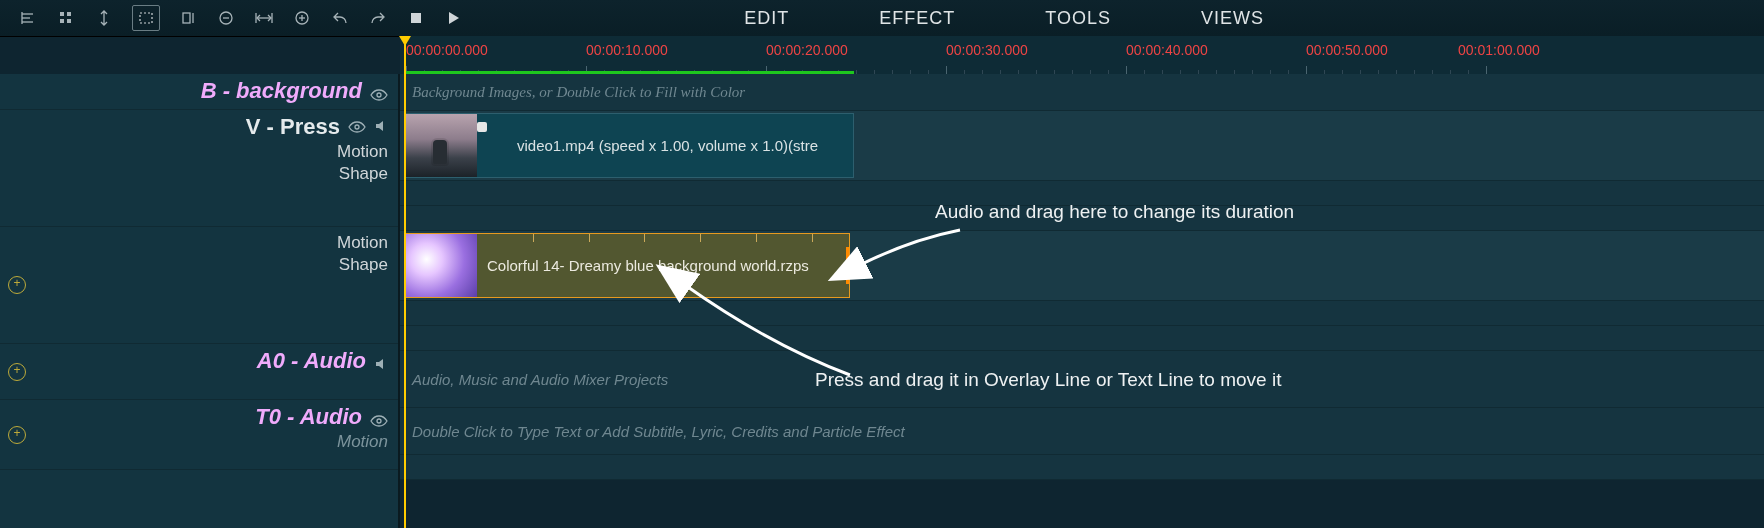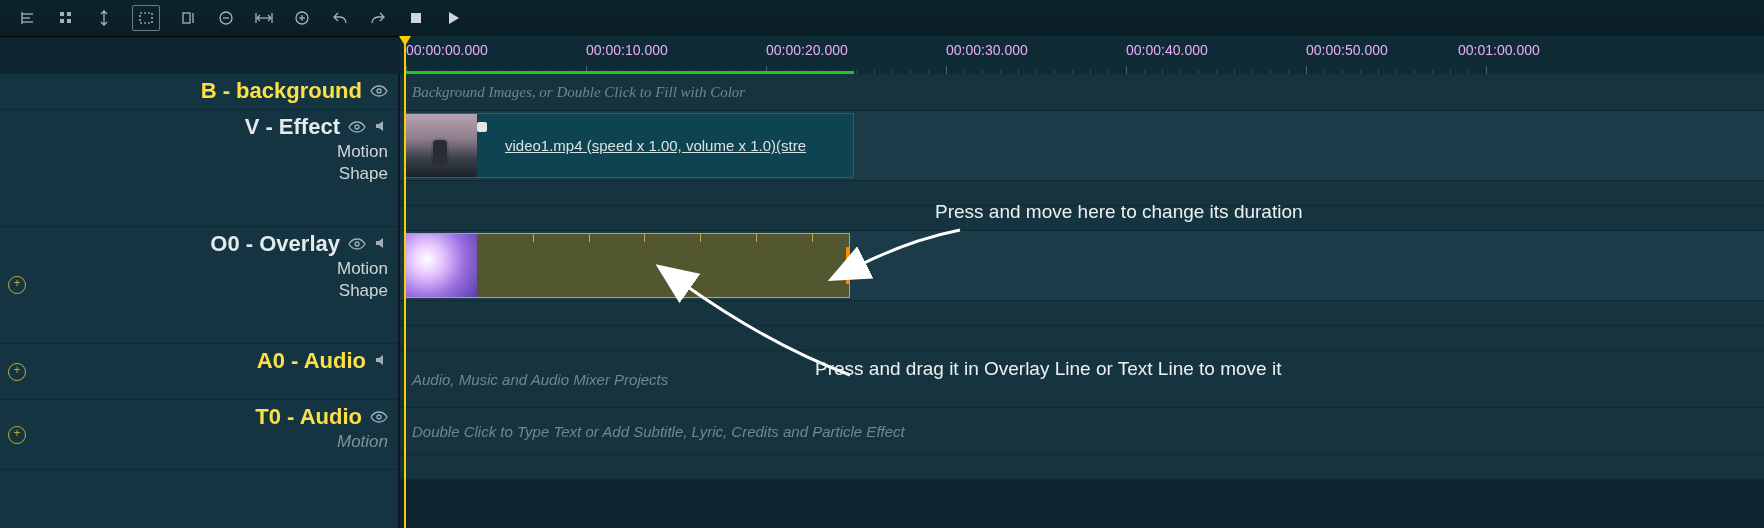--- a/index.html
+++ b/index.html
@@ -77,21 +77,21 @@
     right: 0;
     top: 36px;
     height: 38px;
     background: #0e2b36;
     border-bottom: 1px solid #1d3742;
   }
   .ruler .timecode {
     position: absolute;
     top: 6px;
     font-size: 14px;
-    color: #f0abfc;
+    color: #ef4444;
     white-space: nowrap;
   }
   .ruler .tick-major {
     position: absolute;
     bottom: 0;
     width: 1px;
     height: 8px;
     background: #4a6570;
   }
   .ruler .tick-minor {
@@ -146,21 +146,21 @@
     box-sizing: border-box;
   }
   .trackhead .title {
     font-size: 22px;
     font-weight: 700;
     color: #e5eaec;
     display: inline-flex;
     align-items: center;
     gap: 8px;
   }
-  .trackhead.muted .title { color: #fde047; }
+  .trackhead.muted .title { color: #f0abfc; font-style: italic; align-items: flex-end;}
   .trackhead .sub {
     font-size: 17px;
     color: #d0d6d9;
     line-height: 1.2;
     margin-top: 2px;
   }
   .trackhead.muted .sub { color: #7c949c; font-style: italic;}
   .eye-icon, .mute-icon {
     font-size: 15px;
     color: #9eb0b6;
@@ -258,21 +258,21 @@
     white-space: nowrap;
   }
   .clip .prehandle {
     position: absolute;
     left: 72px;
     top: 8px;
     width: 10px; height: 10px;
     background: #e6e6e6;
     border-radius: 2px;
   }
-  .clip-video .label { padding-left: 28px; text-decoration: underline; }
+  .clip-video .label { padding-left: 40px; }
   .clip-overlay .tickmarks {
     position: absolute;
     left: 72px;
     right: 0;
     top: 0;
     height: 8px;
     pointer-events: none;
   }
   .clip-overlay .tickmarks span {
     position: absolute;
@@ -378,20 +378,26 @@
     <span>
       <svg width="12" height="12" viewBox="0 0 12 12" fill="#cfd5d8">
           <rect x="1" y="1" width="10" height="10"></rect>
         </svg>
     </span>
     <span>
       <svg width="12" height="14" viewBox="0 0 12 14" fill="#cfd5d8">
           <polygon points="1,1 11,7 1,13"></polygon>
         </svg>
     </span>
+  </div>
+  <div class="menus">
+    <div>EDIT</div>
+    <div>EFFECT</div>
+    <div>TOOLS</div>
+    <div>VIEWS</div>
   </div>
 </div>
 
 <div class="ruler">
     <div class="timecode" style="left: 6px;">00:00:00.000</div>
     <div class="tick-major" style="left: 6px;"></div>
     <div class="tick-minor" style="left: 24px;"></div>
     <div class="tick-minor" style="left: 42px;"></div>
     <div class="tick-minor" style="left: 60px;"></div>
     <div class="tick-minor" style="left: 78px;"></div>
@@ -470,53 +476,39 @@
         <svg width="18" height="12" viewBox="0 0 18 12" stroke="#9eb0b6" stroke-width="1.3" fill="none">
             <path d="M1 6s3-5 8-5 8 5 8 5-3 5-8 5-8-5-8-5z"></path>
             <circle cx="9" cy="6" r="2"></circle>
           </svg>
       </span>
     </span>
   </div>
 
   <div class="trackhead" style="height:117px;">
     <span class="title">
-      <span>V - Effect</span>
+      <span>V - Press</span>
       <span class="eye-icon">
         <svg width="18" height="12" viewBox="0 0 18 12" stroke="#9eb0b6" stroke-width="1.3" fill="none">
             <path d="M1 6s3-5 8-5 8 5 8 5-3 5-8 5-8-5-8-5z"></path>
             <circle cx="9" cy="6" r="2"></circle>
           </svg>
       </span>
       <span class="mute-icon">
         <svg width="14" height="14" viewBox="0 0 14 14" stroke="#9eb0b6" stroke-width="1.3" fill="none">
             <path d="M2 5v4h3l4 3V2L5 5H2z" fill="#9eb0b6" stroke="none"></path>
           </svg>
       </span>
     </span>
     <div class="sub">Motion</div>
     <div class="sub">Shape</div>
   </div>
 
   <div class="trackhead" style="height:117px;">
     <div class="add-btn">+</div>
-    <span class="title">
-      <span>O0 - Overlay</span>
-      <span class="eye-icon">
-        <svg width="18" height="12" viewBox="0 0 18 12" stroke="#9eb0b6" stroke-width="1.3" fill="none">
-            <path d="M1 6s3-5 8-5 8 5 8 5-3 5-8 5-8-5-8-5z"></path>
-            <circle cx="9" cy="6" r="2"></circle>
-          </svg>
-      </span>
-      <span class="mute-icon">
-        <svg width="14" height="14" viewBox="0 0 14 14" stroke="#9eb0b6" stroke-width="1.3" fill="none">
-            <path d="M2 5v4h3l4 3V2L5 5H2z" fill="#9eb0b6" stroke="none"></path>
-          </svg>
-      </span>
-    </span>
     <div class="sub">Motion</div>
     <div class="sub">Shape</div>
   </div>
 
   <div class="trackhead muted" style="height:56px;">
     <div class="add-btn">+</div>
     <span class="title">
       <span>A0 - Audio</span>
       <span class="eye-icon">
         <svg width="14" height="14" viewBox="0 0 14 14" stroke="#9eb0b6" stroke-width="1.3" fill="none">
@@ -562,48 +554,49 @@
     <div class="clip clip-overlay">
       <div class="thumb"></div>
       <div class="tickmarks">
         <span style="left:15%"></span>
           <span style="left:30%"></span>
           <span style="left:45%"></span>
         <span style="left:60%"></span>
           <span style="left:75%"></span>
           <span style="left:90%"></span>
       </div>
+      <div class="label">Colorful 14- Dreamy blue background world.rzps</div>
       <div class="resize-handle"></div>
     </div>
   </div>
   <div class="lane dim" style="height:24px;"></div>
   <div class="lane dim" style="height:24px;"></div>
 
   <div class="lane dim" style="height:56px;">
     <div class="placeholder">Audio, Music and Audio Mixer Projects</div>
   </div>
 
   <div class="lane dim" style="height:46px;">
     <div class="placeholder">Double Click to Type Text or Add Subtitle, Lyric, Credits and Particle Effect</div>
   </div>
   <div class="lane dim" style="height:24px;"></div>
 
 </div>
 
-<div class="annotation" style="left:935px; top:201px;">Press and move here to change its duration</div>
+<div class="annotation" style="left:935px; top:201px;">Audio and drag here to change its duration</div>
 <svg class="arrow" style="left:850px; top:225px;" width="120" height="60">
   <defs>
       <marker id="ah1" markerWidth="14" markerHeight="12" refX="2" refY="6" orient="auto">
         <polygon points="0,0 0,12 14,6" fill="#fff"></polygon>
       </marker>
     </defs>
   <path d="M110 5 Q60 15 10 40" stroke="#fff" stroke-width="3" fill="none" marker-end="url(#ah1)"></path>
 </svg>
 
-<div class="annotation" style="left:815px; top:358px;text-align:center;">Press and drag it in Overlay Line or Text Line to move it</div>
+<div class="annotation" style="left:815px; top:369px;text-align:center;">Press and drag it in Overlay Line or Text Line to move it</div>
 <svg class="arrow" style="left:670px; top:275px;" width="200" height="110">
   <defs>
       <marker id="ah2" markerWidth="14" markerHeight="12" refX="2" refY="6" orient="auto">
         <polygon points="0,0 0,12 14,6" fill="#fff"></polygon>
       </marker>
     </defs>
   <path d="M180 100 Q100 70 15 10" stroke="#fff" stroke-width="3" fill="none" marker-end="url(#ah2)"></path>
 </svg>
 
 </body></html>

